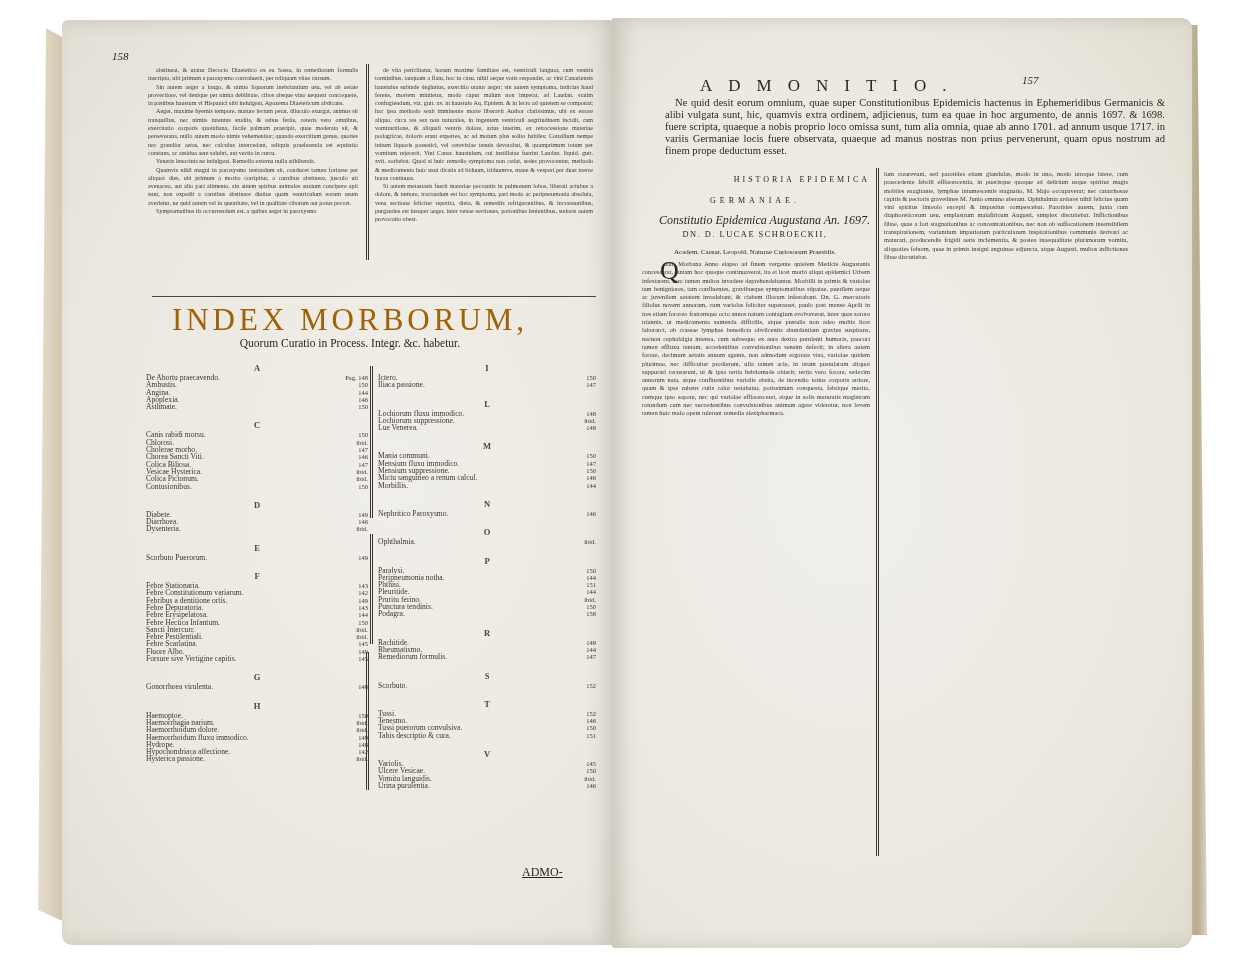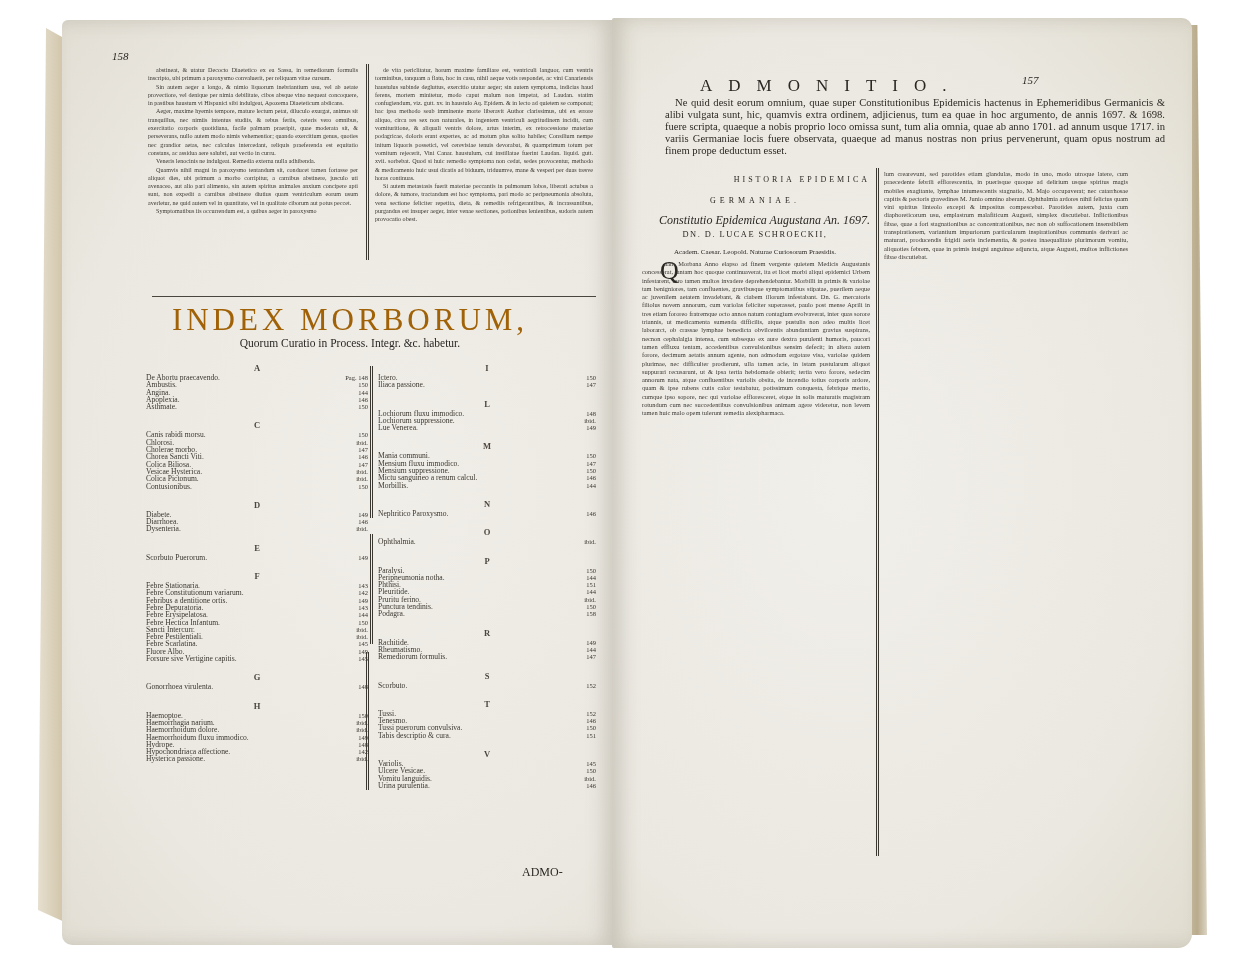--- a/index.html
+++ b/index.html
@@ -44,21 +44,21 @@
   .index-sub { position: absolute; left: 100px; top: 337px; width: 500px; text-align: center;
     font-size: 11.5px; }
 
   
   .idx-col { position: absolute; font-size: 7.6px; line-height: 7.3px; color: #3a3630; }
   .idx-letter { text-align: center; font-size: 8.5px; height: 14px; line-height: 16px; font-weight: bold; color: #4a463f; }
   .idx-row { display: flex; justify-content: space-between; height: 7.3px; white-space: nowrap; }
   .idx-row .pg { font-size: 6.5px; }
   .idx-gap { height: 7px; }
 
-  .catchword { position: absolute; left: 522px; top: 865px; font-size: 12px; }
+  .catchword { position: absolute; left: 522px; top: 865px; font-size: 12px; text-decoration: underline; }
 
   
   .admonitio { position: absolute; left: 700px; top: 76px; font-size: 17px; letter-spacing: 16px; }
   .adm-text { position: absolute; left: 665px; top: 97px; width: 500px; font-size: 10.6px; line-height: 12px;
     text-align: justify; color: #2c2924; }
   .adm-text p { text-indent: 10px; }
   .hist-title { position: absolute; left: 640px; top: 175px; width: 230px; text-align: right;
     font-size: 8px; letter-spacing: 3px; }
   .hist-sub2 { position: absolute; left: 640px; top: 196px; width: 230px; text-align: center; font-size: 8px; letter-spacing: 4px; }
   .hist-const { position: absolute; left: 640px; top: 213px; width: 230px; text-align: right; font-size: 12px; font-style: italic; }

